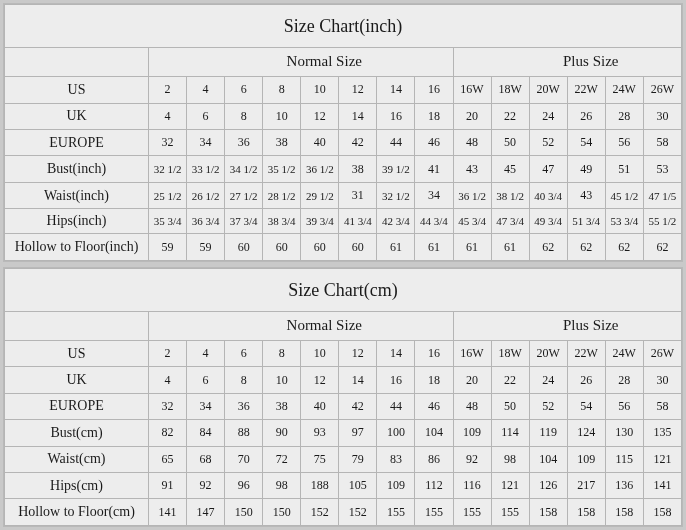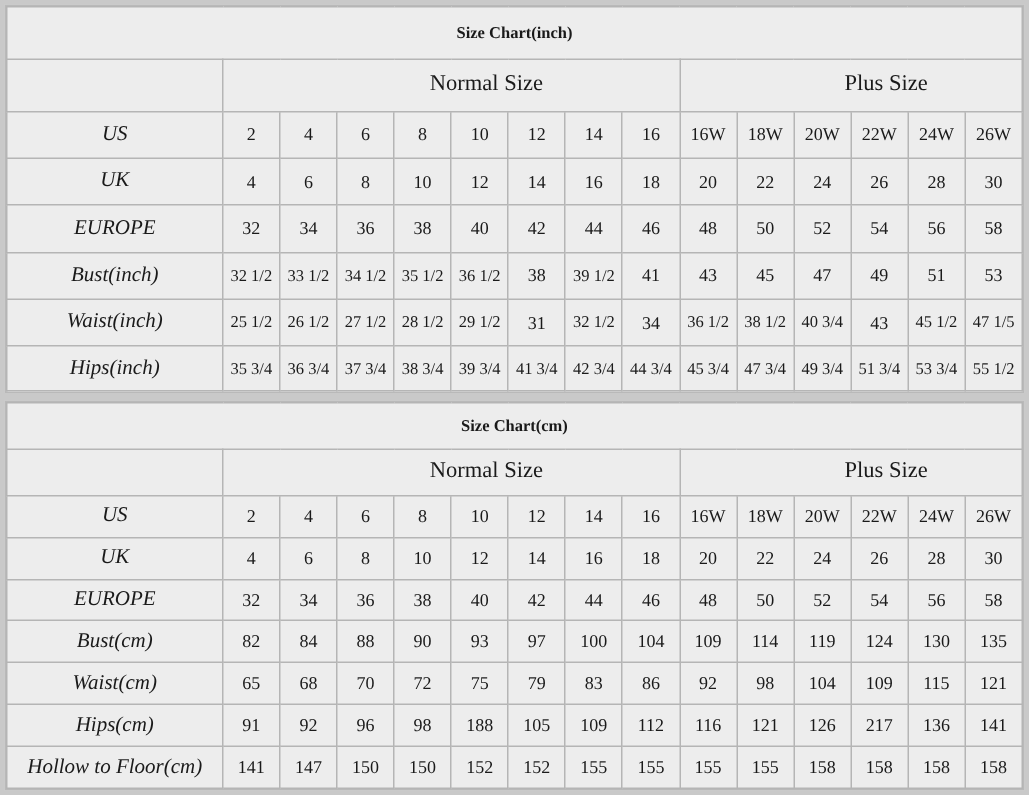--- a/index.html
+++ b/index.html
@@ -34,39 +34,37 @@
     height: 100%;
   }
   table.size-table td {
     border: 1px solid #b5b5b5;
     text-align: center;
     vertical-align: middle;
     color: #1a1a1a;
     background: #ededed;
   }
   td.title-cell {
-    font-size: 11px;
+    font-size: 18px;
     border-left: none;
     border-right: none;
     border-top: none;
     padding: 4px 16px 3px;
-    font-weight: bold;
   }
   td.group-cell {
     font-size: 15px;
     padding-left: 48px;
   }
   td.blank-cell {
     border-left: none;
   }
   td.row-label {
     font-size: 14px;
     border-left: none;
     padding: 0 2px;
-    font-style: italic;
   }
   td.val {
     font-size: 12px;
   }
   td.val.small {
     font-size: 11px;
   }
   td.last-col {
     border-right: none;
   }
@@ -186,20 +184,37 @@
           <td class="val small">41 3/4</td>
           <td class="val small">42 3/4</td>
           <td class="val small">44 3/4</td>
           <td class="val small">45 3/4</td>
           <td class="val small">47 3/4</td>
           <td class="val small">49 3/4</td>
           <td class="val small">51 3/4</td>
           <td class="val small">53 3/4</td>
           <td class="val small last-col">55 1/2</td>
         </tr>
+        <tr>
+          <td class="row-label">Hollow to Floor(inch)</td>
+          <td class="val">59</td>
+          <td class="val">59</td>
+          <td class="val">60</td>
+          <td class="val">60</td>
+          <td class="val">60</td>
+          <td class="val">60</td>
+          <td class="val">61</td>
+          <td class="val">61</td>
+          <td class="val">61</td>
+          <td class="val">61</td>
+          <td class="val">62</td>
+          <td class="val">62</td>
+          <td class="val">62</td>
+          <td class="val last-col">62</td>
+        </tr>
       </tbody>
   </table>
 </div>
 
 <div class="chart-wrap second">
   <table class="size-table">
     <colgroup>
       <col class="label-col">
     </colgroup>
     <tbody>

